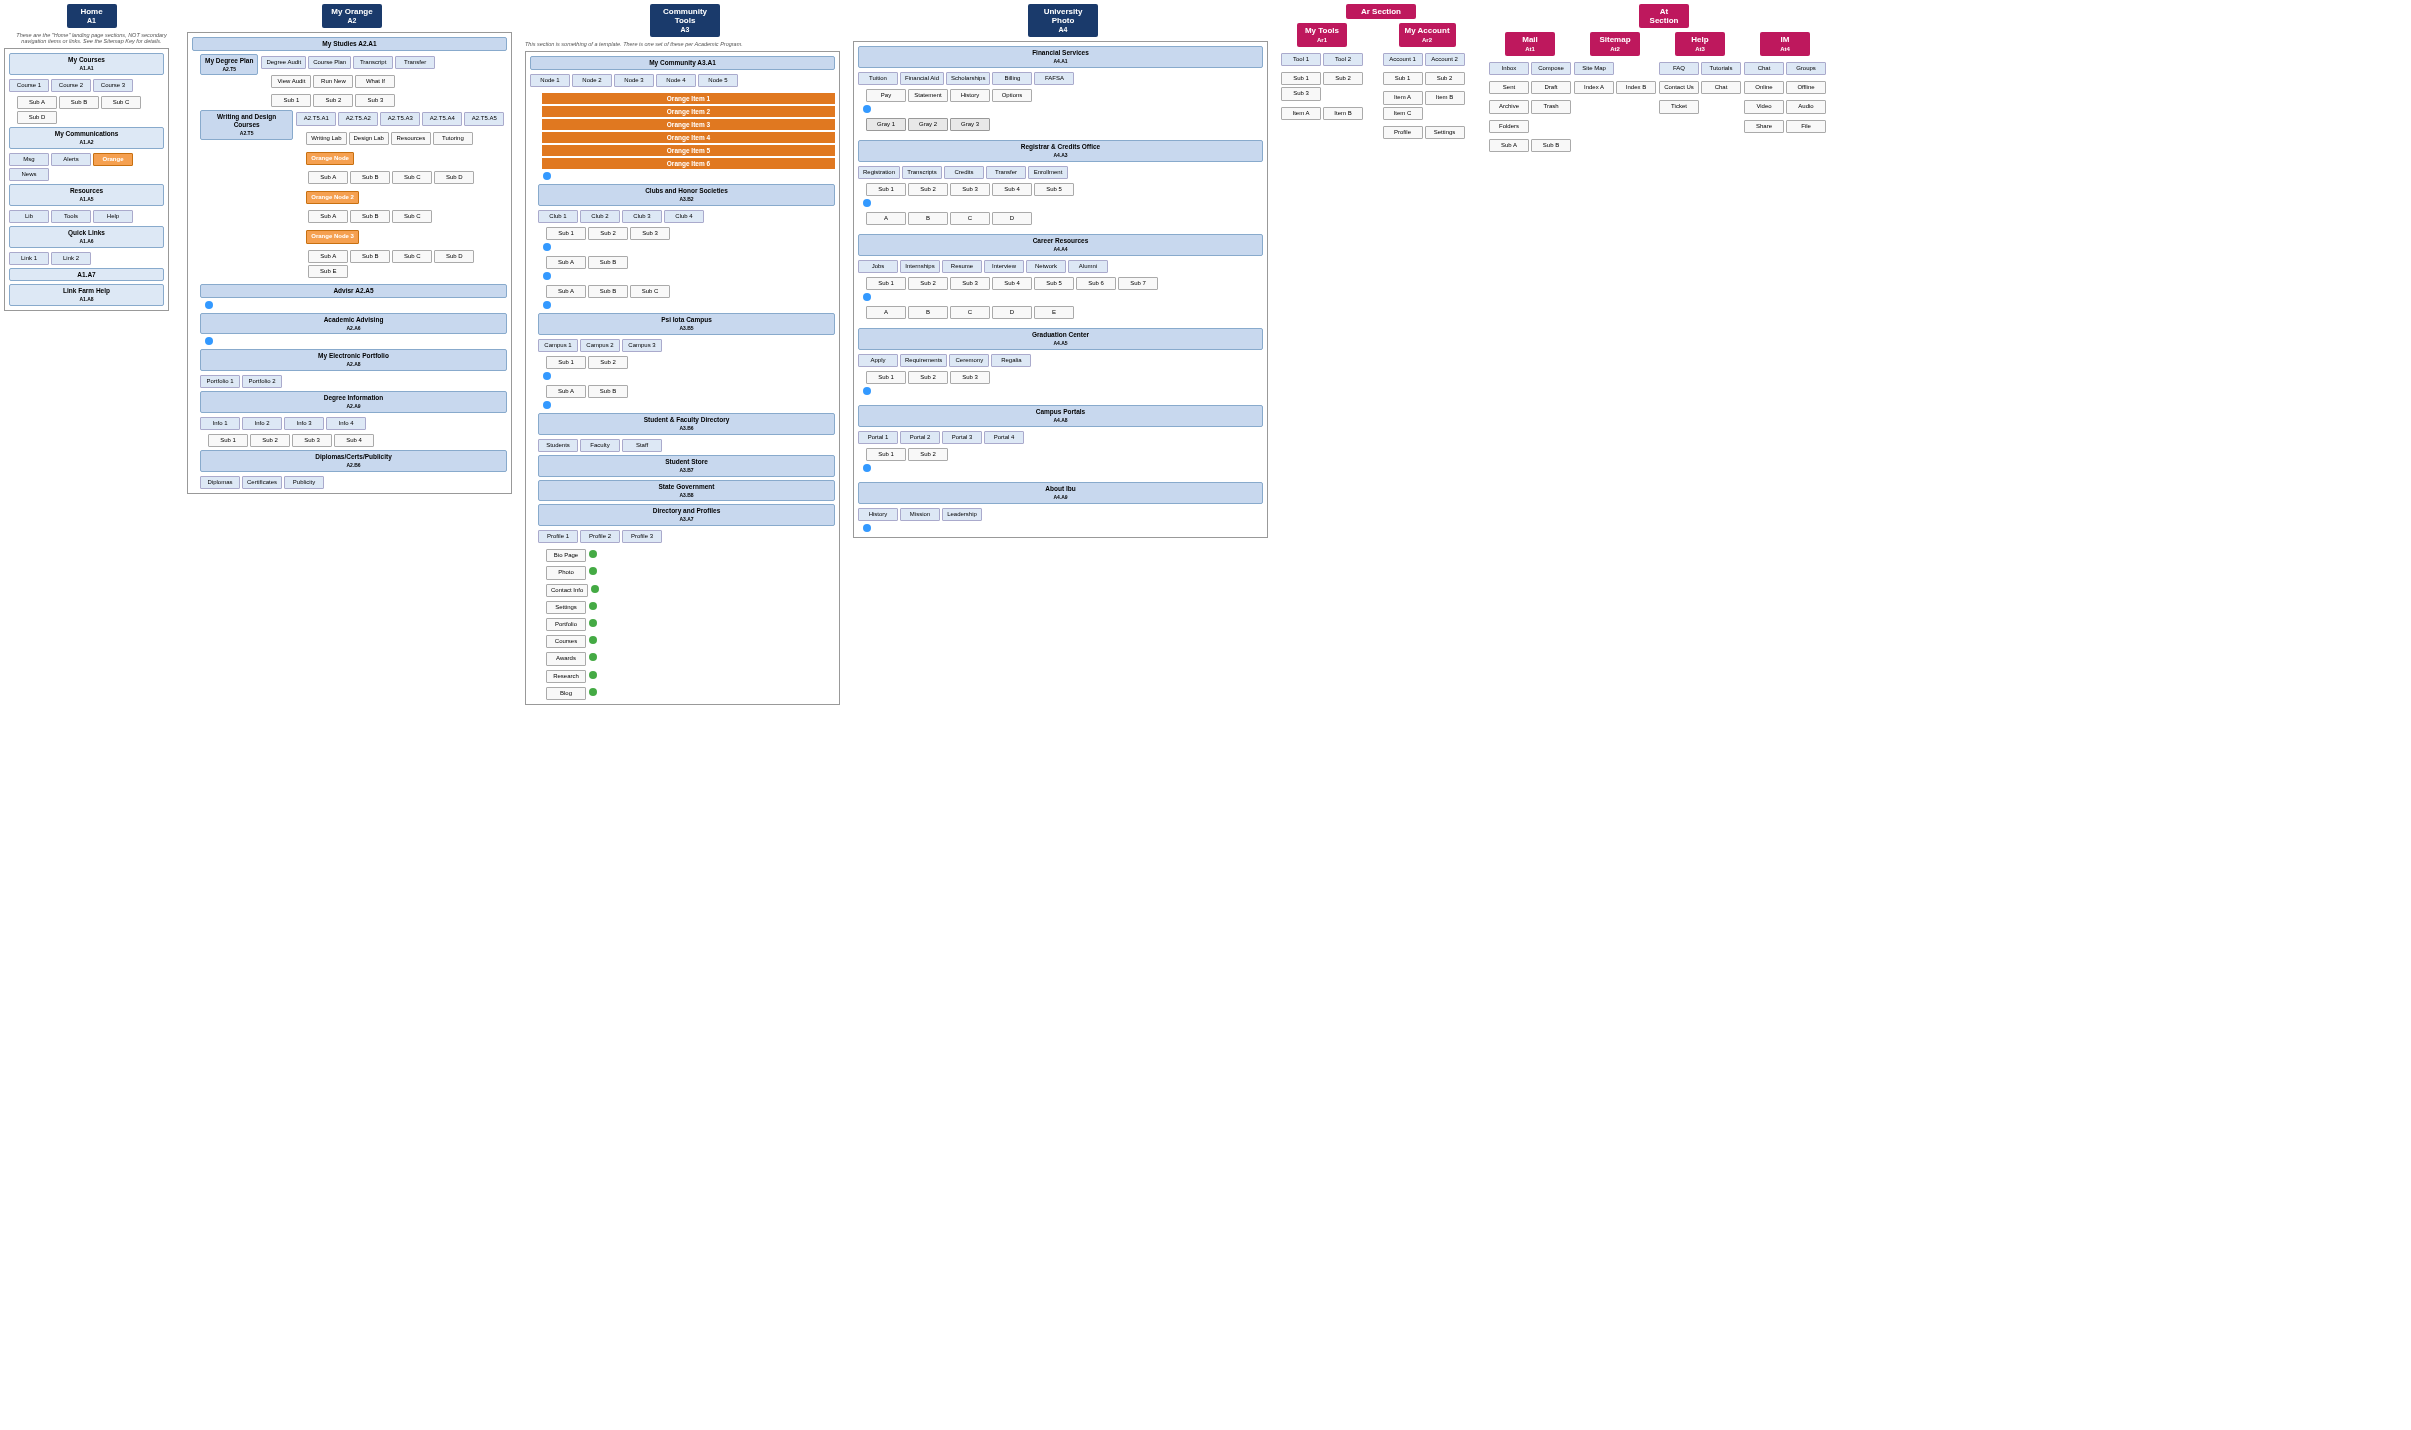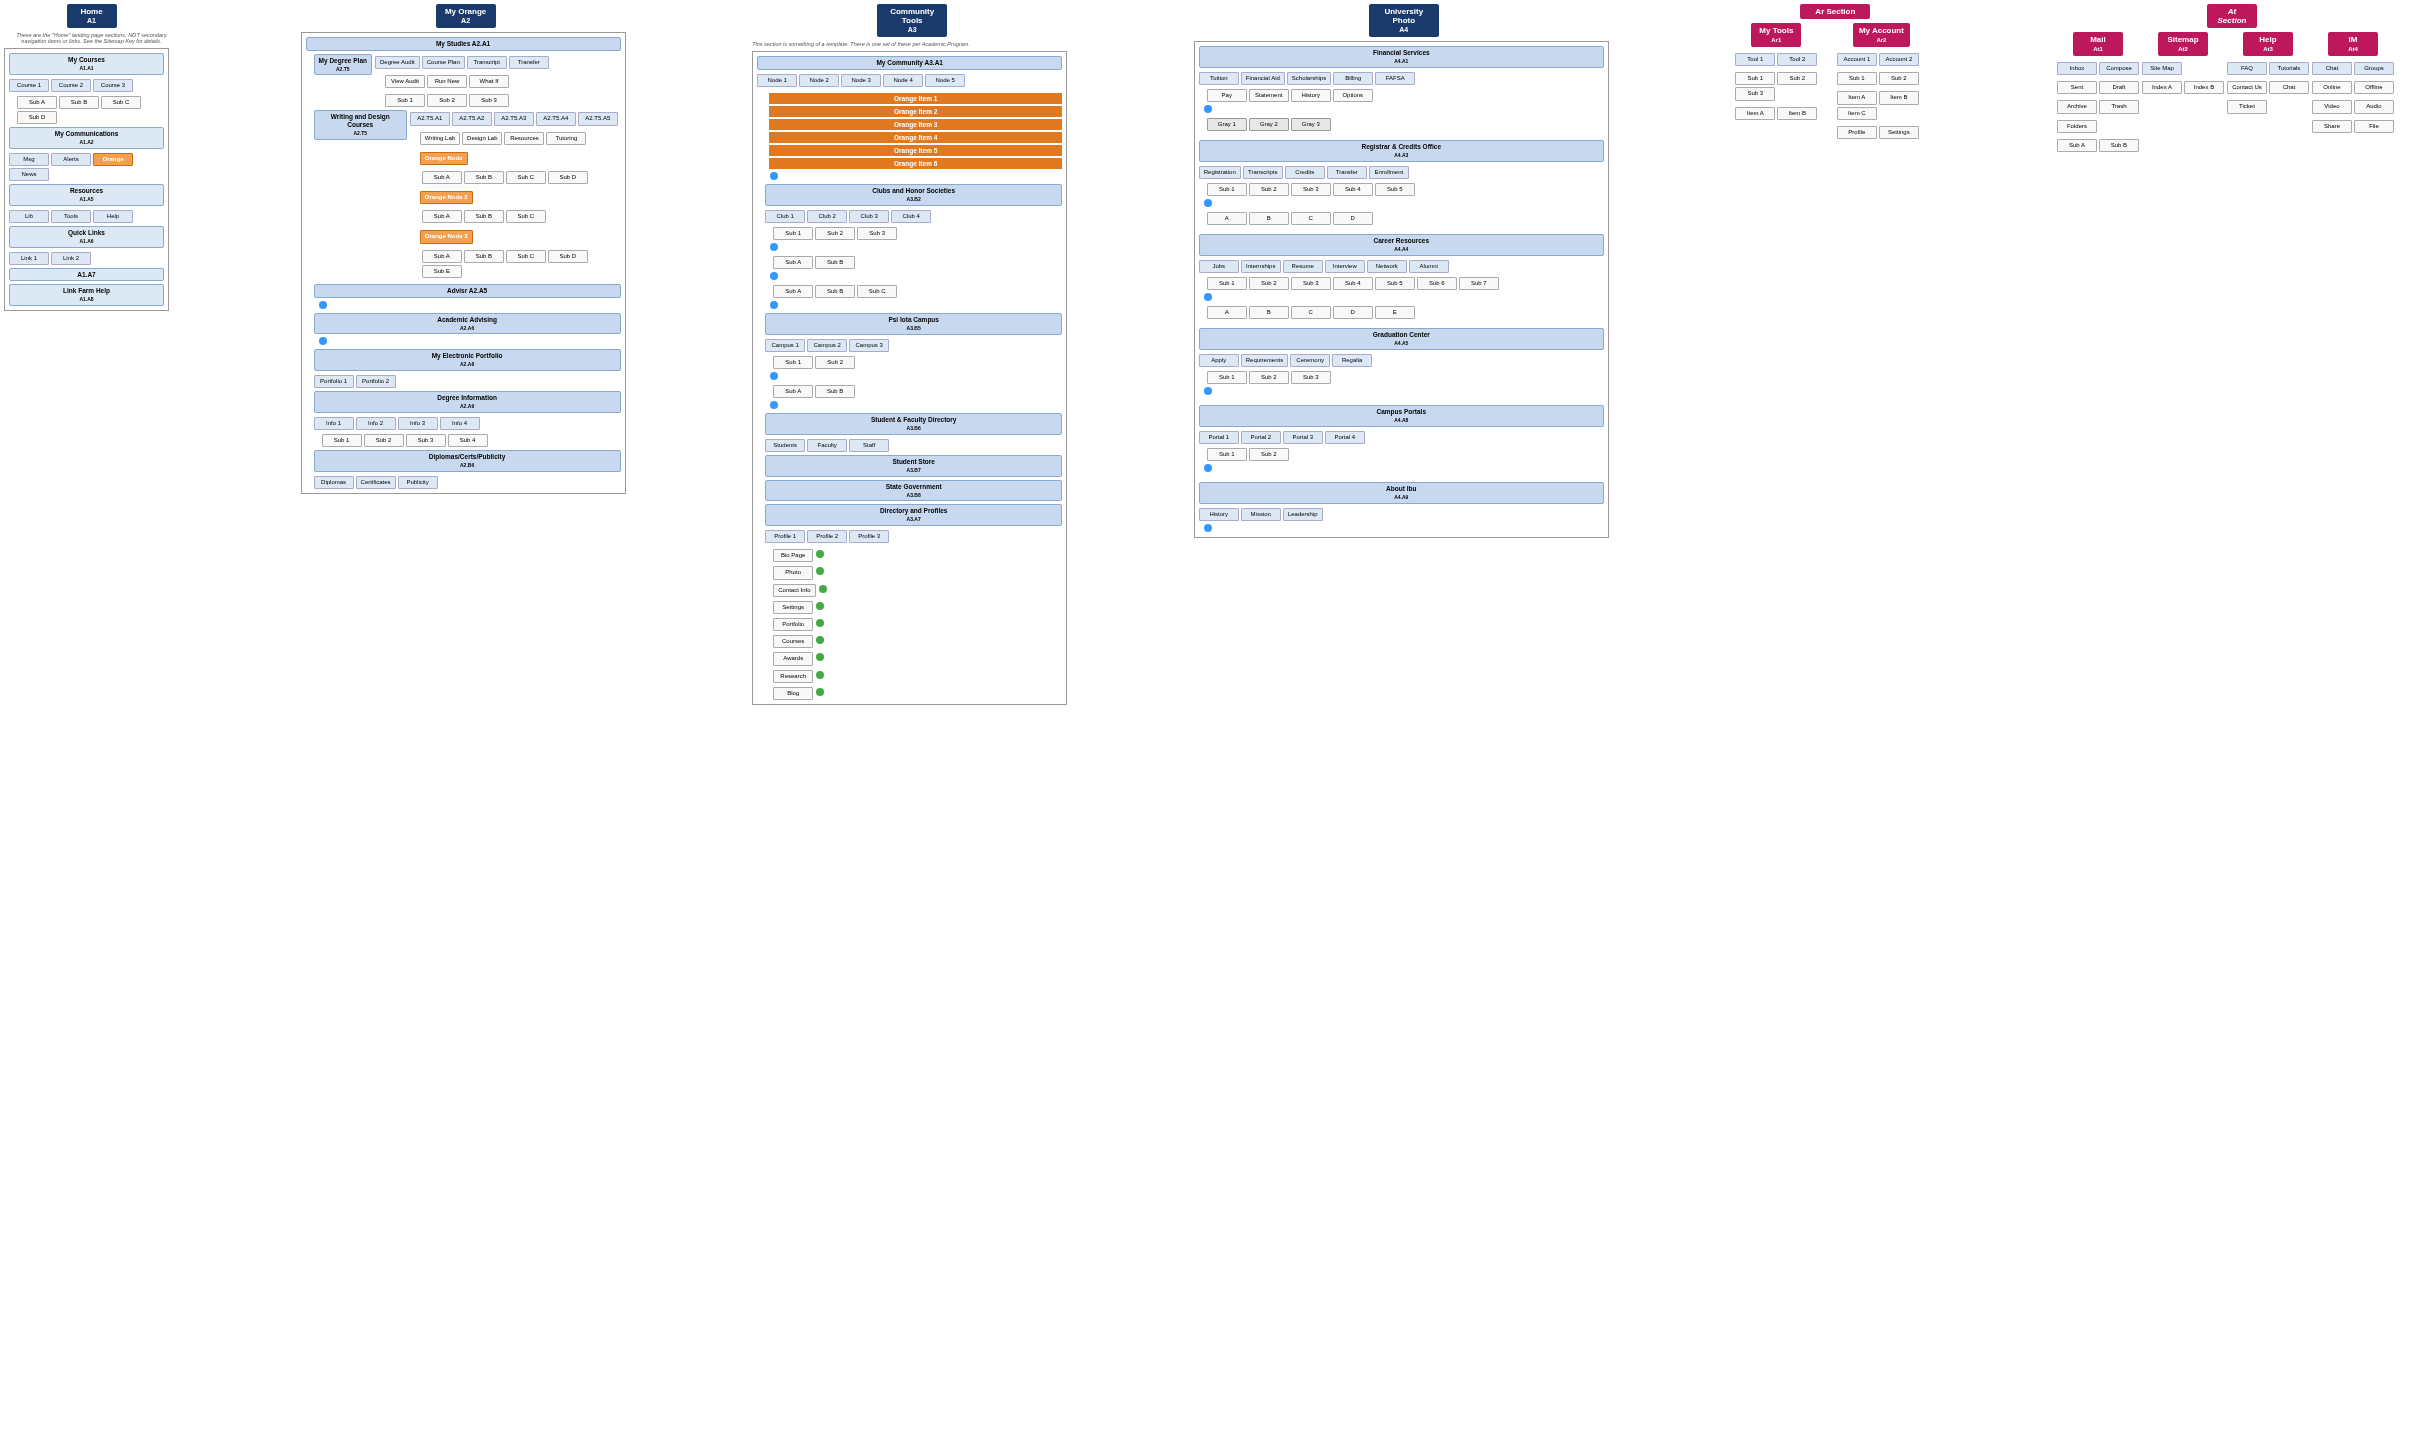--- a/index.html
+++ b/index.html
@@ -12,21 +12,20 @@
       overflow-x: auto;
     }
 
     .main-container {
       display: flex;
       flex-direction: row;
       align-items: flex-start;
       padding: 4px;
       gap: 8px;
       width: 2411px;
-      justify-content: space-between;
     }
 
     
     .section-header {
       display: inline-block;
       color: white;
       padding: 3px 6px;
       font-size: 8px;
       font-weight: bold;
       text-align: center;
@@ -691,21 +690,21 @@
         </div>
         <div class="sub-nodes" style="margin-top:2px;">
           <div class="node-box-white">Profile</div>
           <div class="node-box-white">Settings</div>
         </div>
       </div>
     </div>
   </div>
 
   <div class="page-section" style="min-width:350px; max-width:350px;">
-    <div class="section-header header-mid-blue" style="width:48px; margin:0 auto;font-style:italic;">
+    <div class="section-header header-mid-blue" style="width:48px; margin:0 auto;">
       <span>At Section</span>
     </div>
     <div class="horizontal-group">
 
       <div class="col">
         <div class="section-header header-mid-blue">
           Mail<br><span style="font-size:6px;">At1</span>
         </div>
         <div class="sub-nodes">
           <div class="node-box">Inbox</div>

